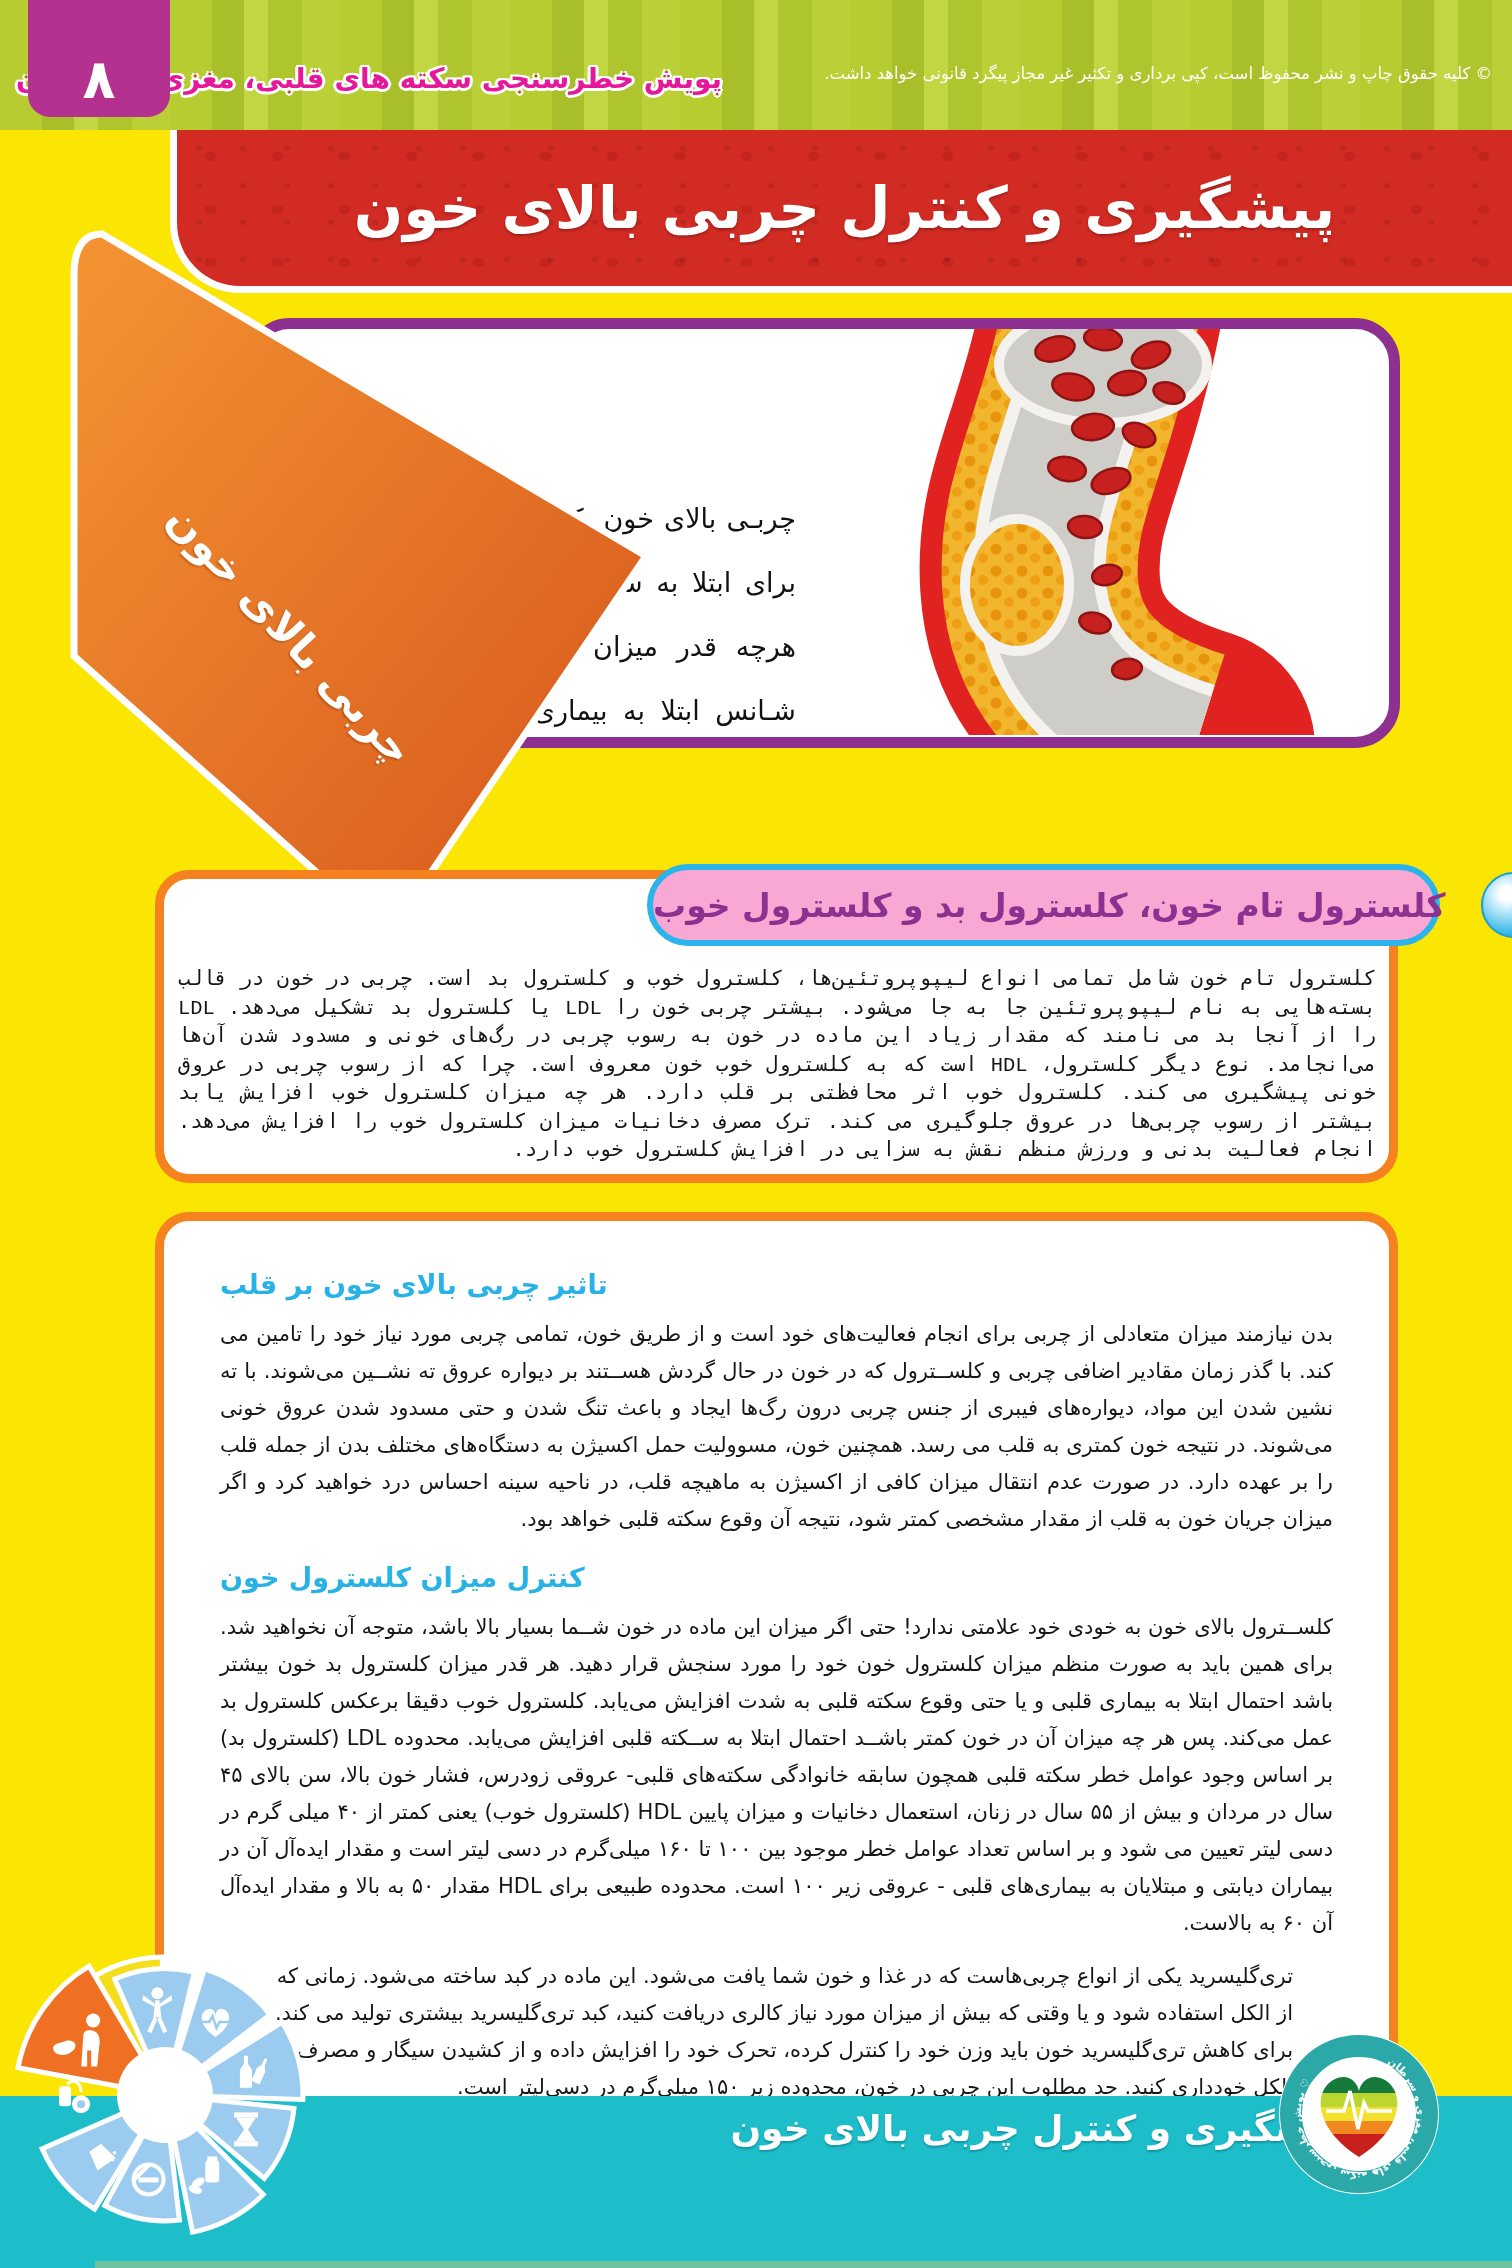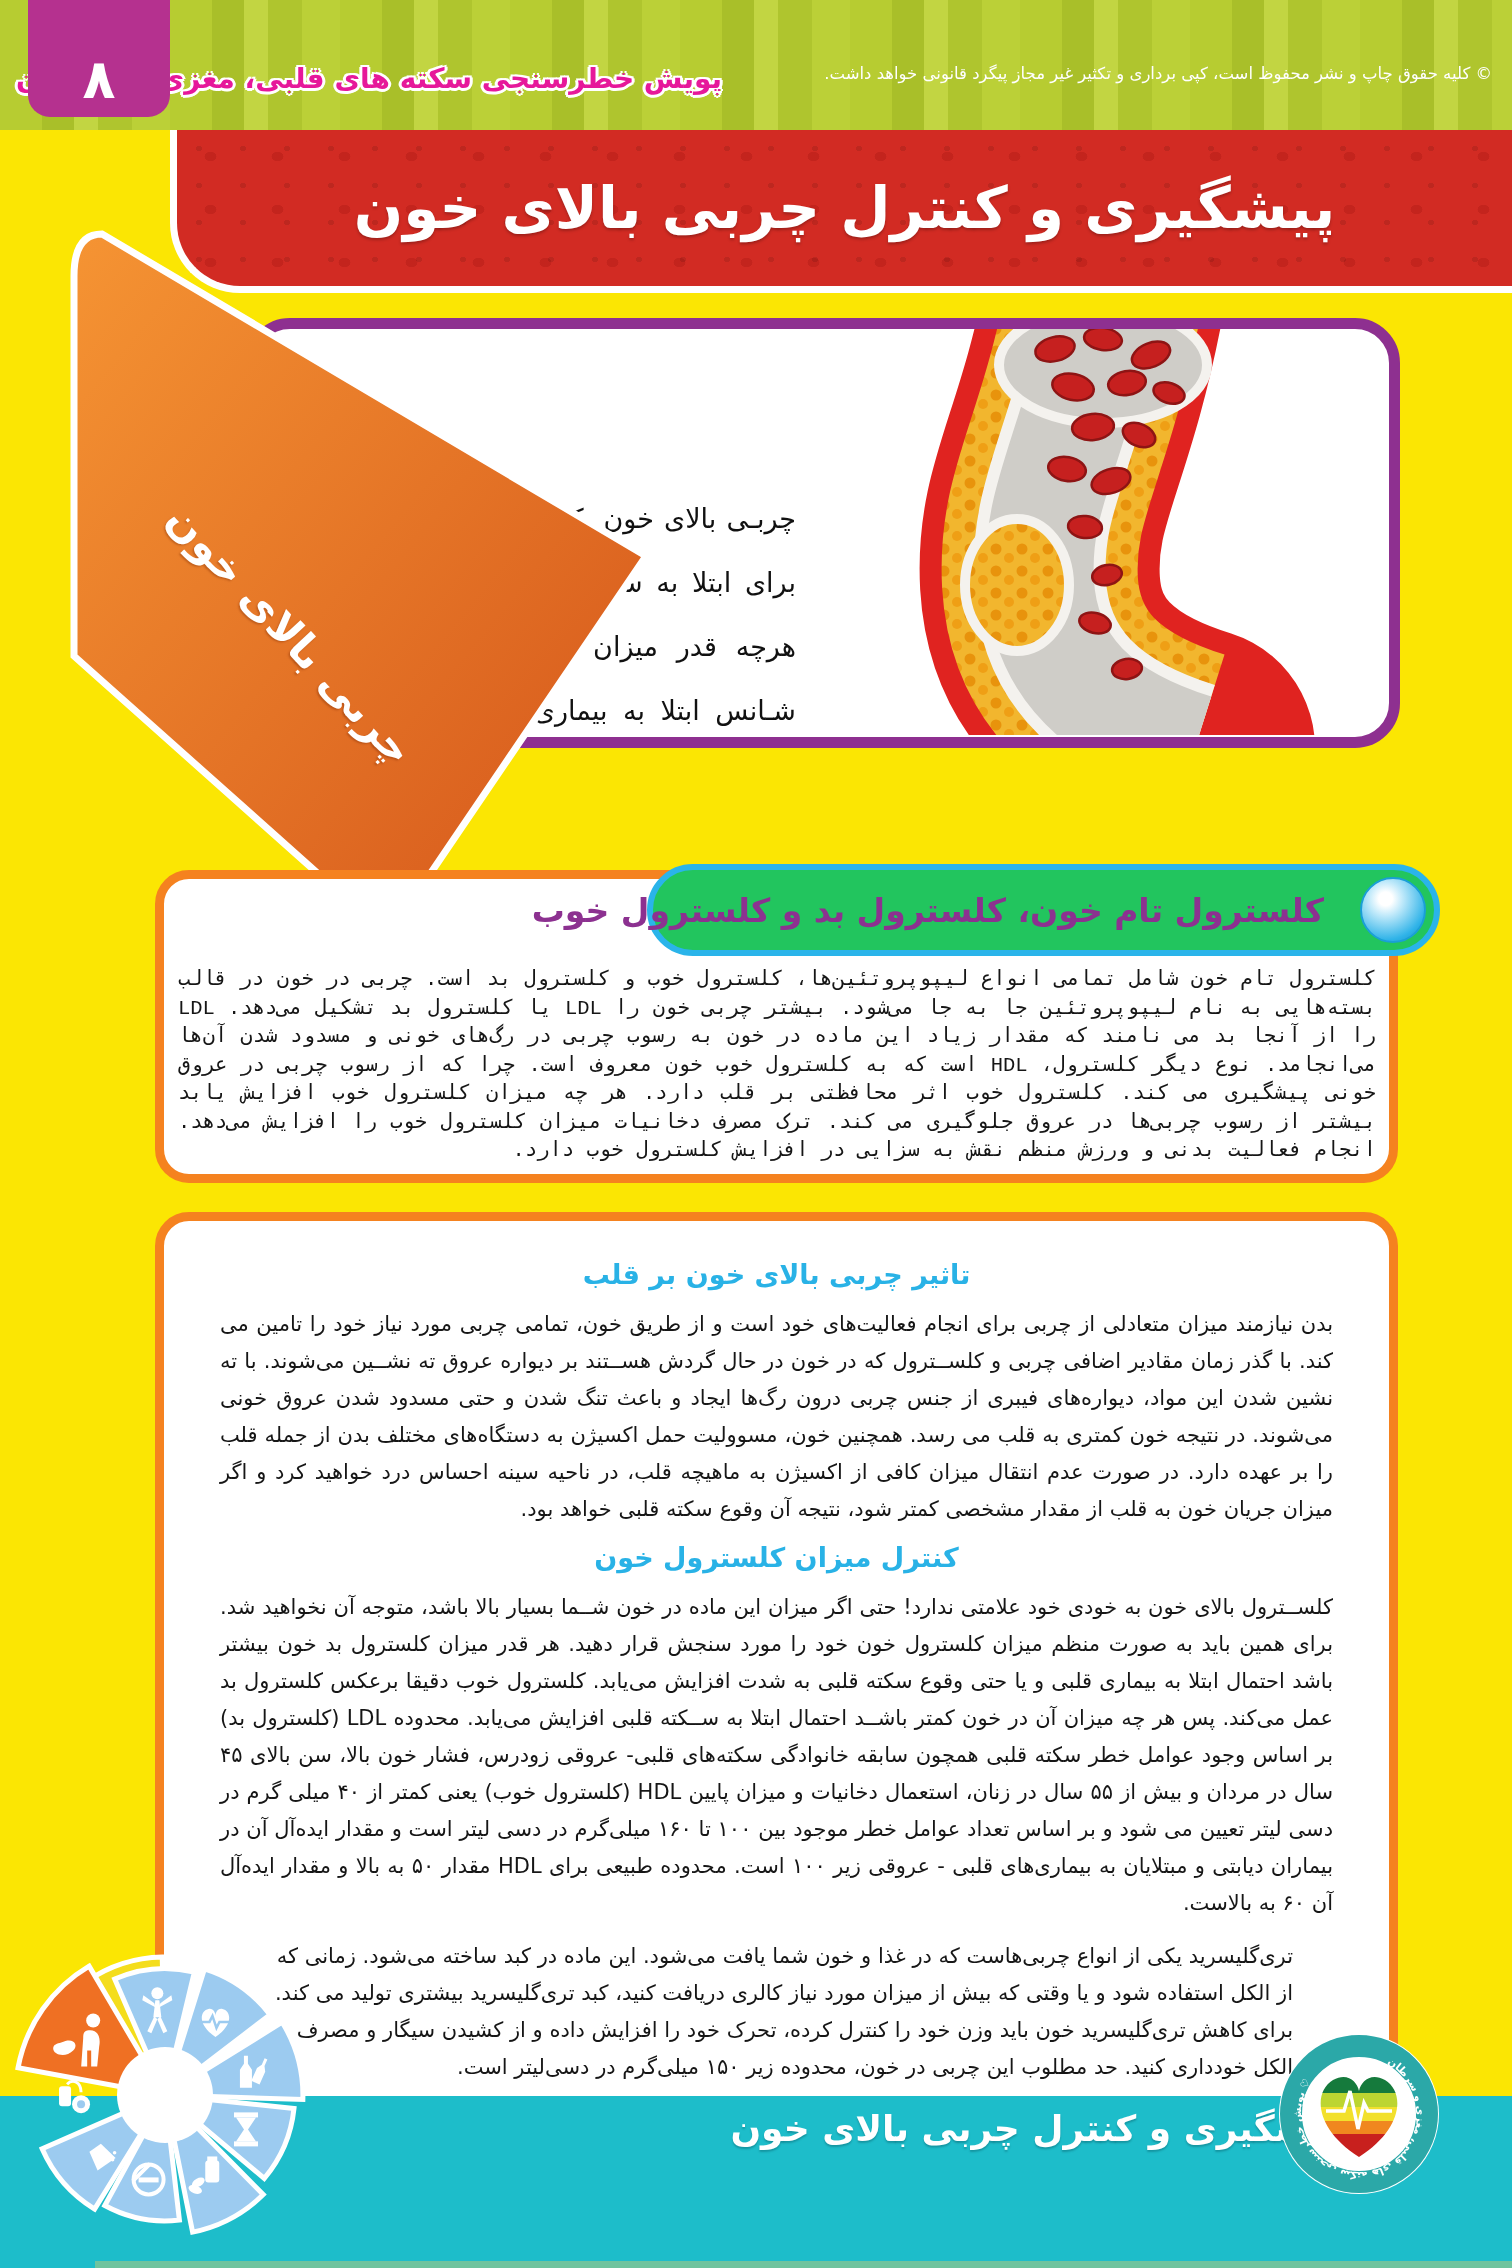--- a/index.html
+++ b/index.html
@@ -66,40 +66,40 @@
     color:#fff;font-size:42px;font-weight:bold;letter-spacing:1px;
     text-shadow:0 2px 2px rgba(120,40,0,.35);
   }
   
   .orange-box{
     background:#fff;border:9px solid #f5821f;border-radius:34px;box-sizing:border-box;
   }
   #box1{left:155px;top:870px;width:1243px;height:313px;}
   #box2{left:155px;top:1212px;width:1243px;height:902px;padding:24px 56px;}
   #pill{
-    left:647px;top:864px;width:793px;height:92px;box-sizing:border-box;
-    background:#22c55e;border:6px solid #2ab4ea;border-radius:48px;
-    display:flex;align-items:center;justify-content:flex-end;
+    left:647px;top:864px;width:793px;height:82px;box-sizing:border-box;
+    background:#f9a8d4;border:6px solid #2ab4ea;border-radius:48px;
+    display:flex;align-items:center;
   }
   #pill-title{
     direction:rtl;color:#8c3190;font-size:33px;font-weight:bold;
     padding-right:18px;white-space:nowrap;
   }
   #pill-ball{
     width:66px;height:66px;border-radius:50%;margin:0 8px 0 18px;flex:0 0 auto;
     background:radial-gradient(circle at 38% 32%, #ffffff 0 12%, #bfe9fa 30%, #2fb3e8 72%, #1687c0 100%);
     border:2px solid #1a9fd6;box-sizing:border-box;
   }
   #box1-text{
     left:178px;top:966px;width:1198px;direction:rtl;text-align:justify;
     font-size:20.5px;line-height:28.5px;color:#161616;font-family:Liberation Mono, monospace;
   }
   .sec-heading{
-    direction:rtl;text-align:center;color:#29b2e6;font-size:27px;font-weight:bold;
-    margin:14px 0 0 0;
+    direction:rtl;text-align:left;color:#29b2e6;font-size:27px;font-weight:bold;
+    margin:24px 0 0 0;
   }
   .sec-body{
     direction:rtl;text-align:justify;color:#161616;
     font-size:21px;line-height:37px;margin:16px 0 0 0;
   }
   #sec3-body{text-align:right;padding:0 40px;}
   
   #footer-band{left:0;top:2096px;width:1512px;height:172px;background:#1dbdca;}
   #footer-strip{left:95px;top:2261px;width:1417px;height:7px;background:#6fc49e;}
   #footer-title{

